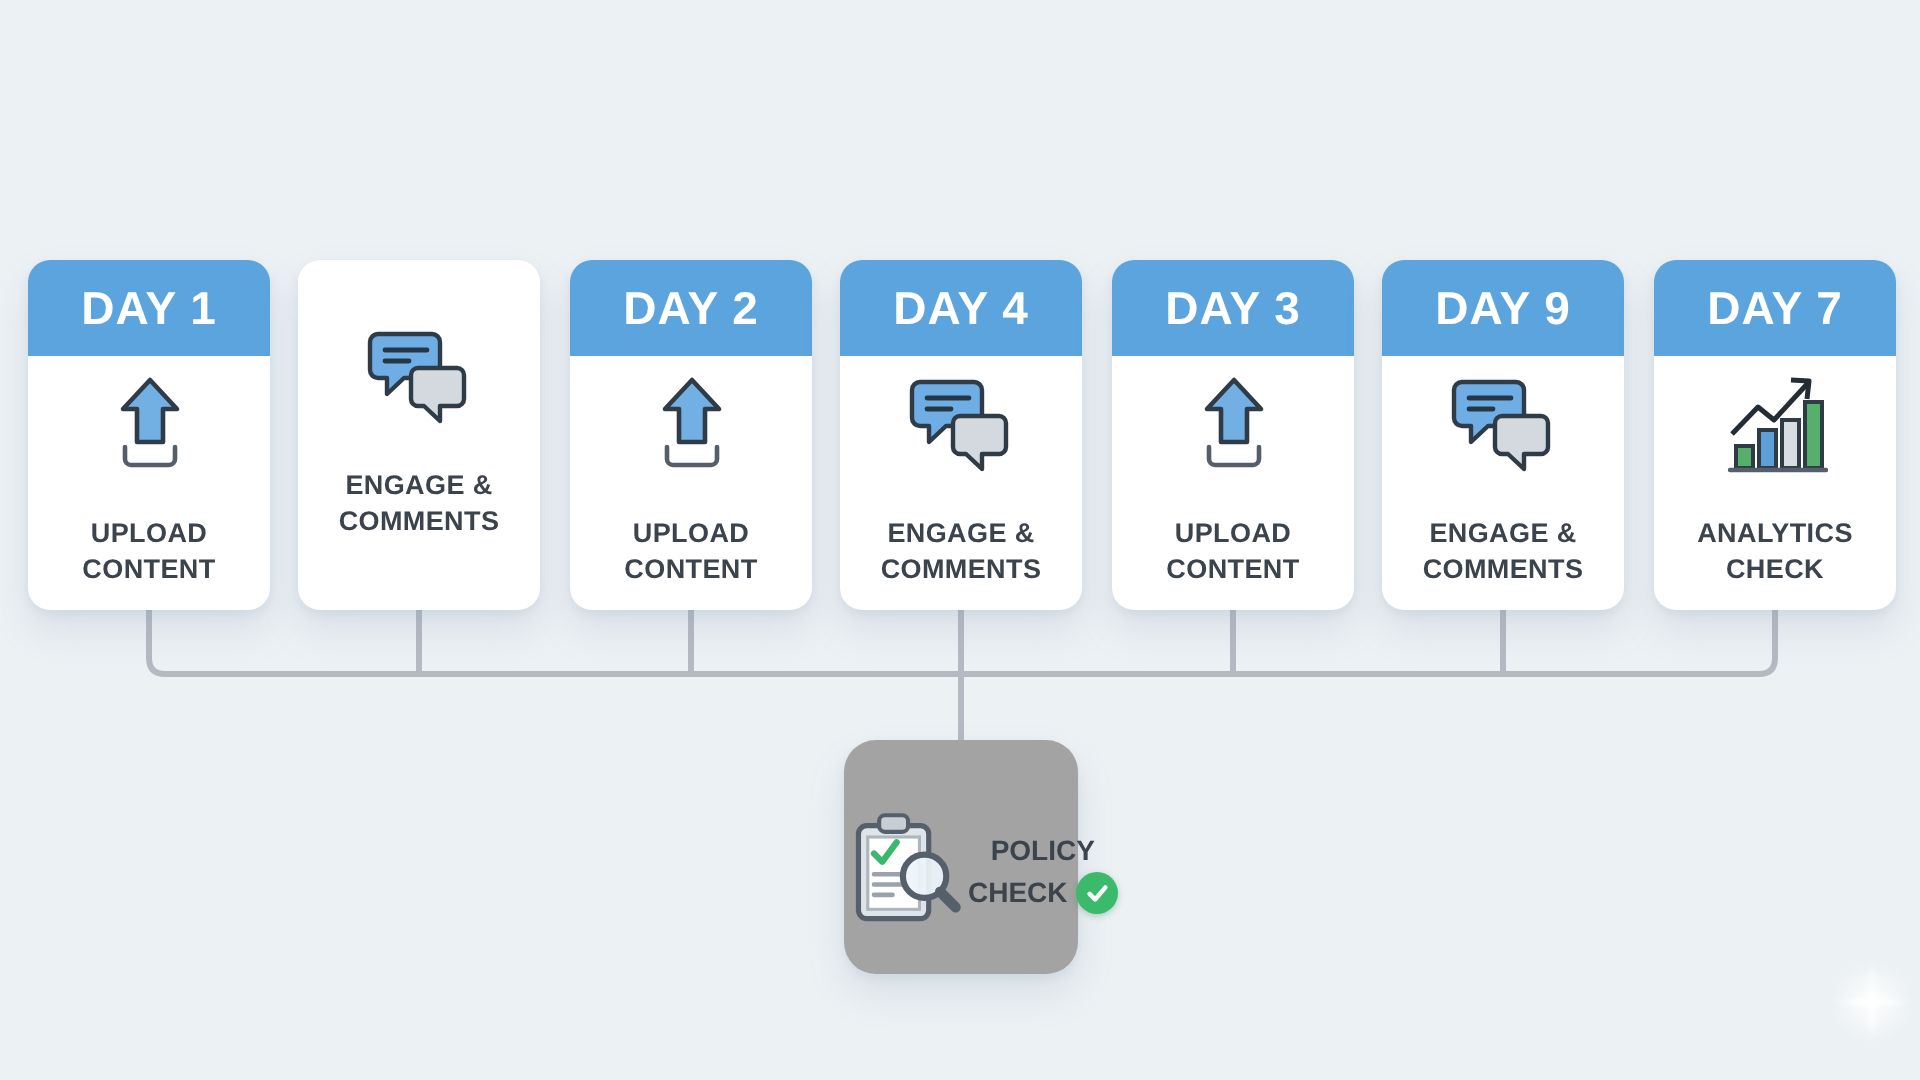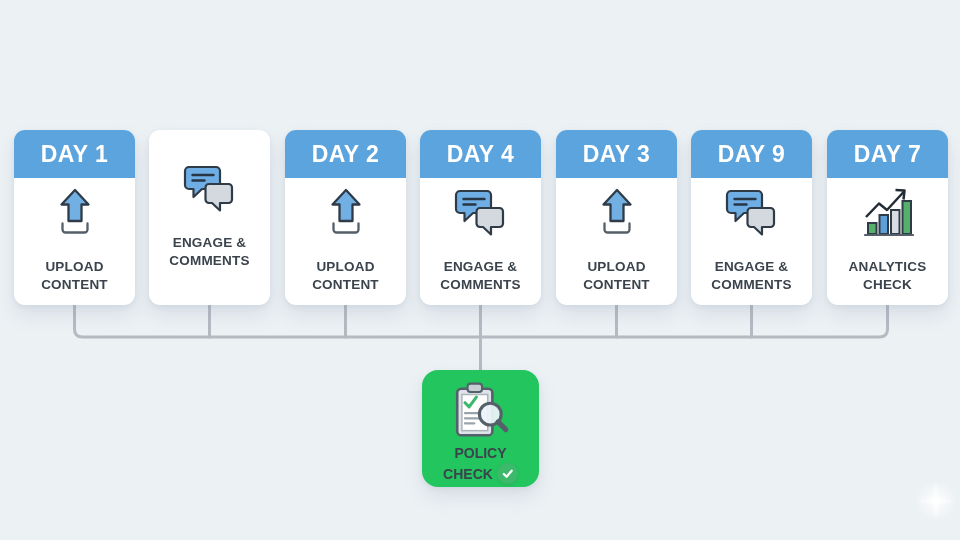--- a/index.html
+++ b/index.html
@@ -32,23 +32,23 @@
   .icon-slot { height:58px; display:flex; align-items:center; justify-content:center; }
   .day-task {
     font-size:13.5px; font-weight:bold; color:#3B434C;
     text-align:center; line-height:1.32; letter-spacing:.2px;
   }
   
   .connector-svg { position:absolute; left:0; top:0; }
   
   .policy-card {
     position:absolute; left:422px; top:370px; width:117px; height:117px;
-    background:#22c55e; border-radius:16px;
+    background:#a3a3a3; border-radius:16px;
     box-shadow:0 10px 18px rgba(125,145,170,.18), 0 2px 5px rgba(125,145,170,.12);
-    display:flex; flex-direction:column; align-items:center;
+    display:flex; align-items:center;
     padding-top:11px; box-sizing:border-box;
   }
   .policy-label {
     font-size:14px; font-weight:bold; color:#3B434C;
     text-align:center; line-height:1.45; margin-top:4px;
   }
   .policy-line2 { display:flex; align-items:center; justify-content:center; gap:4px; }
   .check-badge {
     display:inline-flex; width:21px; height:21px; border-radius:50%;
     background:#3CBA6C; align-items:center; justify-content:center;

